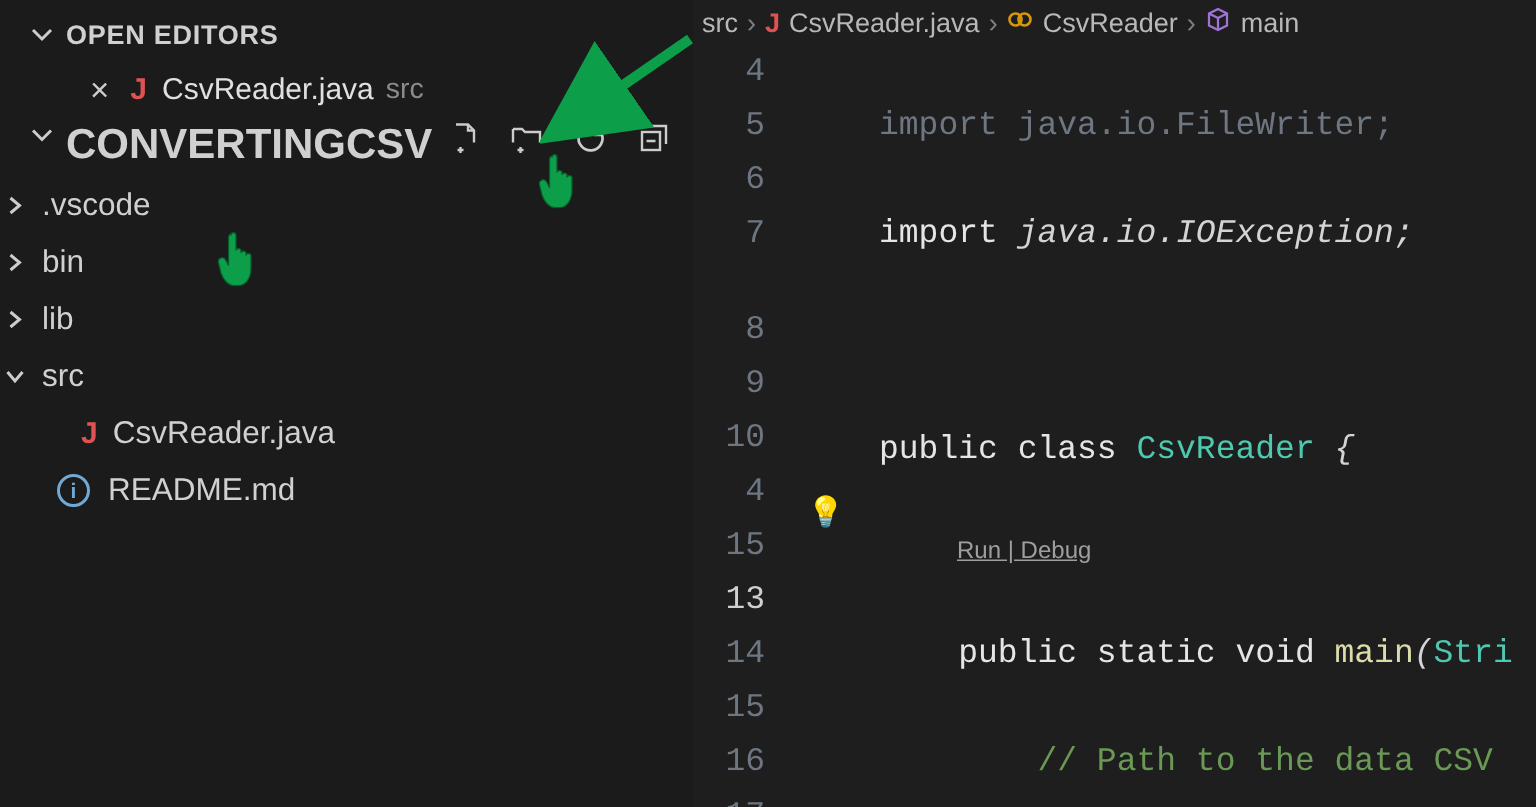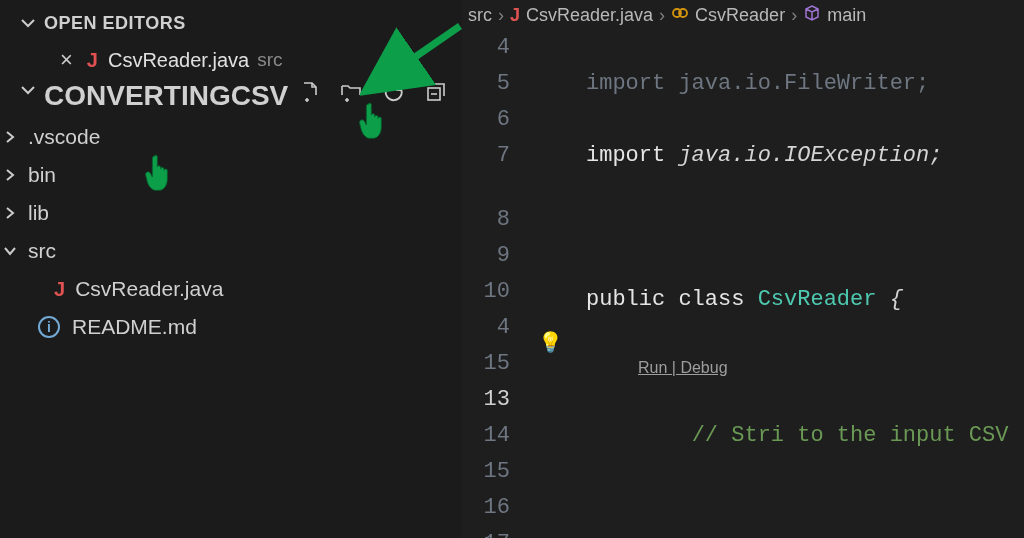--- a/index.html
+++ b/index.html
@@ -351,21 +351,22 @@
     </div>
     <div class="hint-col">
       <span class="bulb">💡</span>
     </div>
     <div class="code-lines">
 <div style="color:#6e7681">import java.io.FileWriter;</div>
 <div><span class="kw">import</span><span class="op"> java.io.IOException;</span></div>
 <div></div>
 <div><span class="kw">public</span> <span class="kw">class</span> <span class="type1">CsvReader</span> <span class="op">{</span></div>
 <div class="codelens">Run | Debug</div>
-<div>        <span class="comment">// Stri to the input CSV</span></div>
+<div>    <span class="kw">public</span> <span class="kw">static</span> <span class="kw">void</span> <span class="fn">main</span><span class="op">(</span><span class="type1">Stri</span></div>
+<div>        <span class="comment">// Path to the data CSV</span></div>
 
 
 
 
 
 
 
 
     </div>
   </div>

